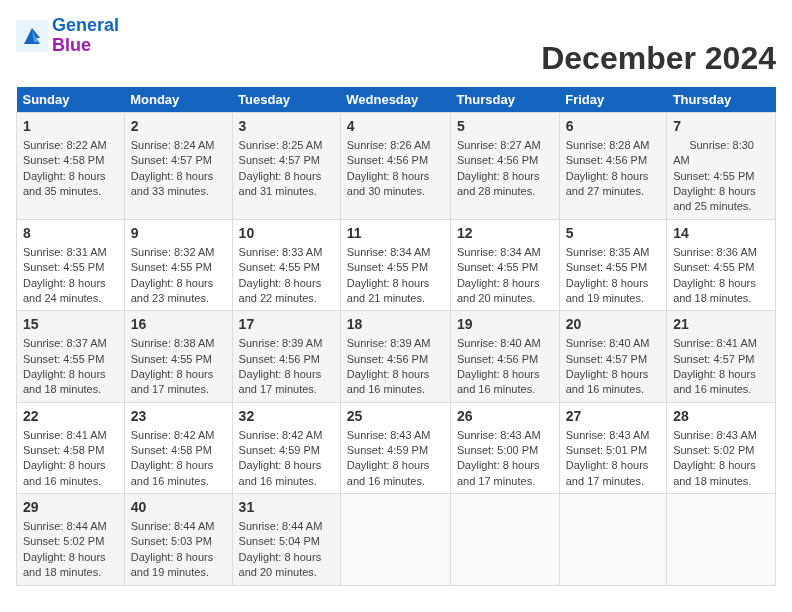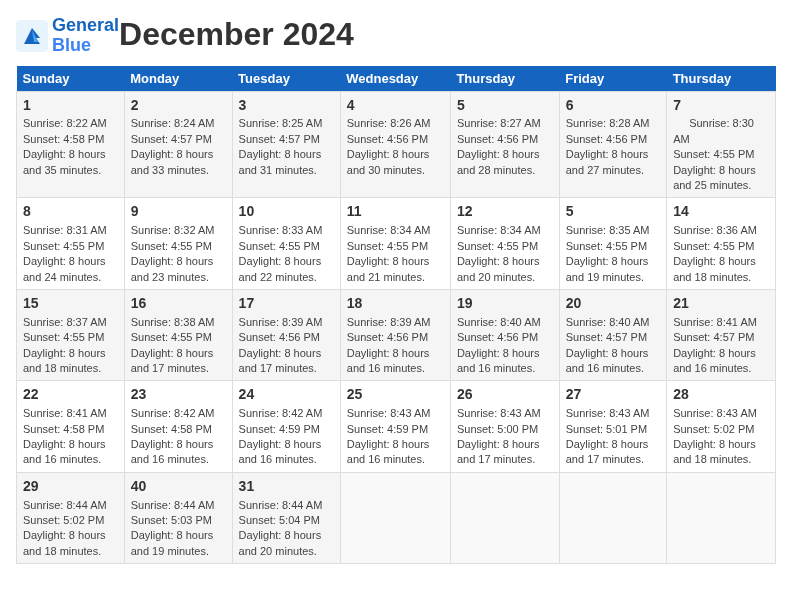--- a/index.html
+++ b/index.html
@@ -9,23 +9,24 @@
       width: 792px;
       height: 612px;
       overflow: hidden;
     }
     .container {
       width: 792px;
       padding: 16px 16px 8px 16px;
     }
     .header {
       display: flex;
-      justify-content: flex-start;
+      justify-content: space-between;
       align-items: flex-start;
       margin-bottom: 10px;
+      gap: 12px;
     }
     .logo {
       display: flex;
       align-items: center;
     }
     .logo-text {
       font-size: 18px;
       font-weight: bold;
       color: #333;
       line-height: 1.1;
@@ -38,20 +39,21 @@
       height: 32px;
       margin-right: 4px;
     }
     .title-area {
       text-align: right;
     }
     .month-title {
       font-size: 32px;
       font-weight: bold;
       color: #333;
+      margin-top: 24px;
     }
     .location {
       font-size: 14px;
       color: #555;
     }
     table {
       width: 100%;
       border-collapse: collapse;
       font-size: 10.5px;
     }
@@ -101,21 +103,21 @@
 <div class="container">
   <div class="header">
     <div class="logo">
       <svg class="logo-icon" viewBox="0 0 32 32">
         <rect x="0" y="0" width="32" height="32" rx="4" fill="#e8f4fd"></rect>
         <polygon points="8,24 16,8 24,18 20,18 24,24" fill="#1565c0"></polygon>
         <polygon points="16,10 22,22 18,22" fill="#42a5f5"></polygon>
       </svg>
       <div class="logo-text">
         <span>General</span><br>
-        <span style="color:#3b82f6">Blue</span>
+        <span style="color:#a21caf">Blue</span>
       </div>
     </div>
     <div class="title-area">
       <div class="month-title">December 2024</div>
     </div>
   </div>
 
   <table>
     <thead>
       <tr id="header-row">
@@ -221,21 +223,21 @@
         </tr>
         <tr>
           <td><span class="day-num">22</span><span class="day-info" style="white-space: pre-line;">Sunrise: 8:41 AM
 Sunset: 4:58 PM
 Daylight: 8 hours
 and 16 minutes.</span></td>
           <td><span class="day-num">23</span><span class="day-info" style="white-space: pre-line;">Sunrise: 8:42 AM
 Sunset: 4:58 PM
 Daylight: 8 hours
 and 16 minutes.</span></td>
-          <td><span class="day-num">24</span><span class="day-info" style="white-space: pre-line;">Sunrise: 8:42 AM
+          <td><span class="day-num">32</span><span class="day-info" style="white-space: pre-line;">Sunrise: 8:42 AM
 Sunset: 4:59 PM
 Daylight: 8 hours
 and 16 minutes.</span></td>
           <td><span class="day-num">25</span><span class="day-info" style="white-space: pre-line;">Sunrise: 8:43 AM
 Sunset: 4:59 PM
 Daylight: 8 hours
 and 16 minutes.</span></td>
           <td><span class="day-num">26</span><span class="day-info" style="white-space: pre-line;">Sunrise: 8:43 AM
 Sunset: 5:00 PM
 Daylight: 8 hours

